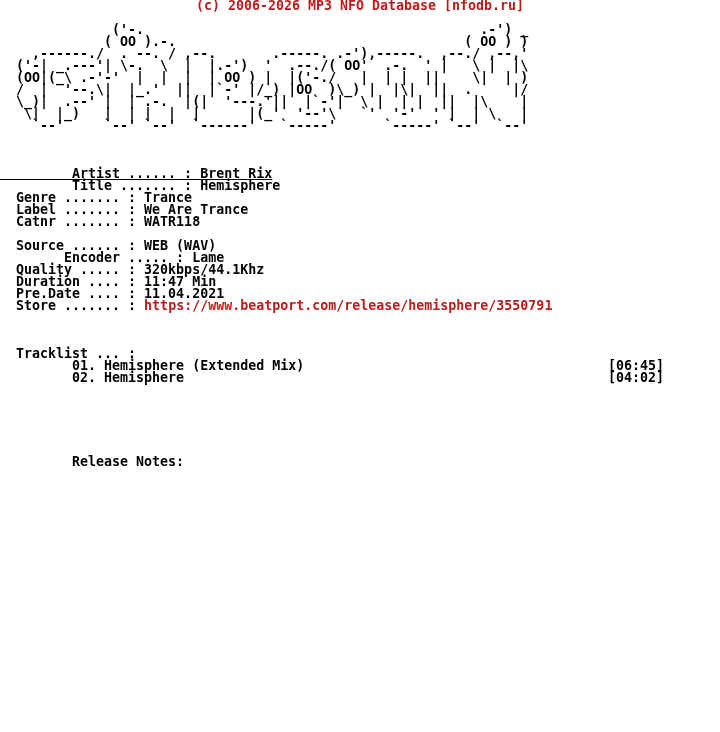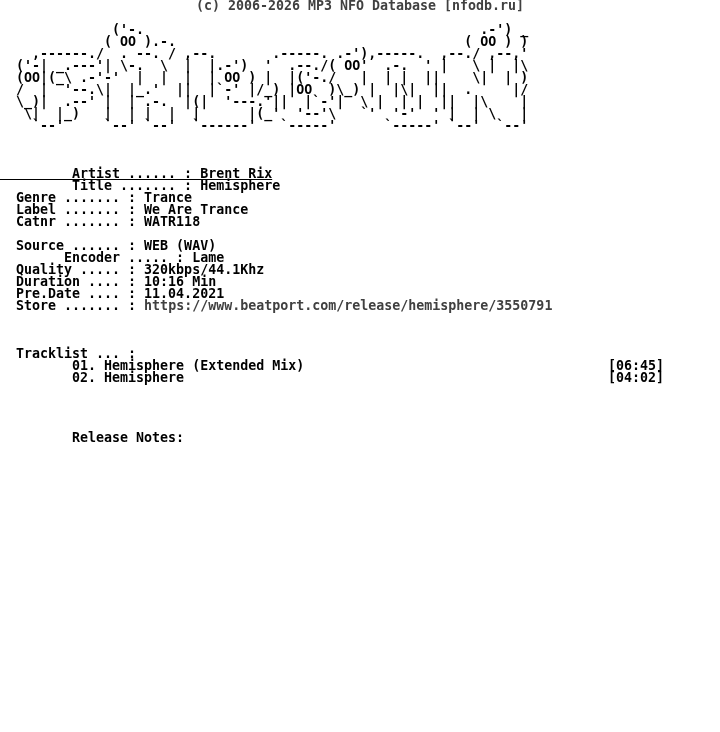--- a/index.html
+++ b/index.html
@@ -13,29 +13,29 @@
     font-size: 13.3px;
     font-weight: bold;
     line-height: 12px;
     color: #000000;
   }
   .line {
     height: 12px;
     white-space: pre;
     position: relative;
   }
-  .red { color: #404040; }
+  .red { color: #b91c1c; }
   .center { text-align: center; }
   #logo { margin-top: 12px; }
   #artist-line { margin-top: 36px; text-decoration: underline; }
   #genre-line { margin-top: 0; }
   #source-line { margin-top: 12px; }
   #tracklist-header-line { margin-top: 36px; }
   #track-line-0 { }
-  #notes-line { margin-top: 48px; }
+  #notes-line { margin-top: 72px; }
   .track-time { position: absolute; left: 608px; top: 0; white-space: pre; }
 </style>
 </head>
 <body>
 
 <div id="page">
 
   <div class="line center red" id="copyright-line">(c) 2006-2026 MP3 NFO Database [nfodb.ru]</div>
 
   <div id="logo">
@@ -53,21 +53,21 @@
   <div class="line" id="artist-line">         Artist ...... : Brent Rix</div>
   <div class="line" id="title-line">         Title ....... : Hemisphere</div>
 
   <div class="line" id="genre-line">  Genre ....... : Trance</div>
   <div class="line" id="label-line">  Label ....... : We Are Trance</div>
   <div class="line" id="catnr-line">  Catnr ....... : WATR118</div>
 
   <div class="line" id="source-line">  Source ...... : WEB (WAV)</div>
   <div class="line" id="encoder-line">        Encoder ..... : Lame</div>
   <div class="line" id="quality-line">  Quality ..... : 320kbps/44.1Khz</div>
-  <div class="line" id="duration-line">  Duration .... : 10:16 Min</div>
+  <div class="line" id="duration-line">  Duration .... : 11:47 Min</div>
   <div class="line" id="predate-line">  Pre.Date .... : 11.04.2021</div>
 
   <div class="line" id="store-line"><span>  Store ....... : </span><span class="red">https://www.beatport.com/release/hemisphere/3550791</span></div>
 
   <div class="line" id="tracklist-header-line">  Tracklist ... :</div>
 
   <div class="line" id="track-line-0"><span>         01. Hemisphere (Extended Mix)</span><span class="track-time">[06:45]</span></div>
 
   <div class="line" id="track-line-1"><span>         02. Hemisphere</span><span class="track-time">[04:02]</span></div>
 

